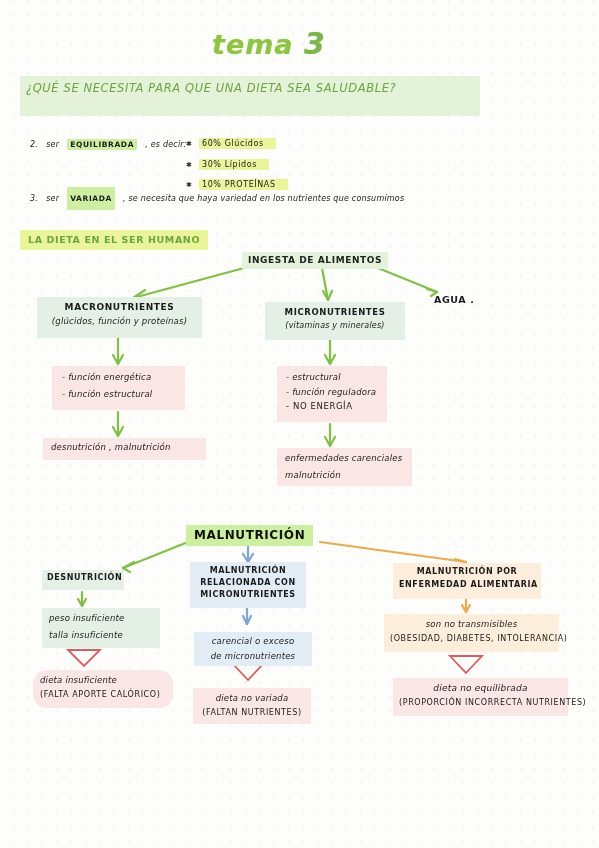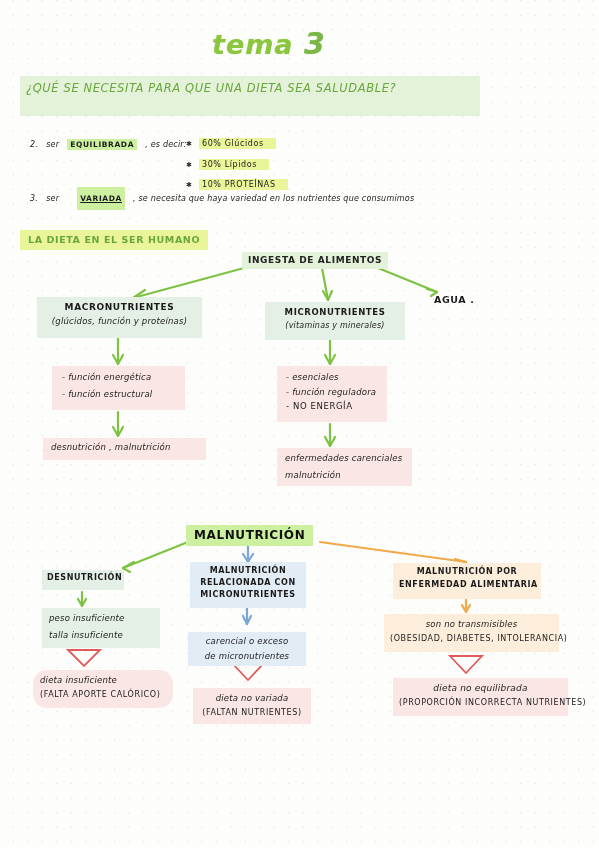--- a/index.html
+++ b/index.html
@@ -158,21 +158,21 @@
     <span class="txt hl-yellow caps" style="font-size:8px;padding:1px 12px 1px 3px;margin-left:2px;">30% Lípidos</span>
   </div>
   <div class="node" style="left:186px;top:172px;">
     <span class="txt bullet" style="font-size:7px;">✱</span>
     <span class="txt hl-yellow caps" style="font-size:8px;padding:1px 12px 1px 3px;margin-left:2px;">10% PROTEÍNAS</span>
   </div>
 
   <div class="node" style="left:30px;top:186px;">
     <span class="txt hand" style="font-size:8px;">3.</span>
     <span class="txt hand" style="font-size:8px;margin-left:3px;">ser</span>
-    <span class="txt hl-green-strong caps" style="font-size:7.5px;font-weight:bold;padding:7px 3px;margin-left:13px;text-decoration:underline;">VARIADA</span>
+    <span class="txt hl-green-strong caps" style="font-size:7.5px;font-weight:bold;padding:7px 3px;margin-left:3px;">VARIADA</span>
     <span class="txt hand" style="font-size:8px;margin-left:3px;">, se necesita que haya variedad en los nutrientes que consumimos</span>
   </div>
 
   <div class="node hl-yellow txt caps greenhead" style="left:20px;top:230px;font-size:9.5px;font-weight:bold;padding:4px 8px;">LA DIETA EN EL SER HUMANO</div>
 
   <div class="node hl-green txt caps" style="left:242px;top:252px;font-size:9px;font-weight:bold;padding:3px 6px;color:#222;">INGESTA DE ALIMENTOS</div>
 
   <div class="node box-green" style="left:37px;top:297px;width:165px;height:41px;padding:5px 1px;">
     <div class="txt caps" style="font-size:9px;font-weight:bold;text-align:center;">MACRONUTRIENTES</div>
     <div class="txt hand" style="font-size:8.5px;text-align:center;margin-top:3px;">(glúcidos, función y proteínas)</div>
@@ -188,21 +188,21 @@
   <div class="node box-pink" style="left:52px;top:366px;width:133px;height:44px;padding:6px 10px;">
     <div class="txt hand" style="font-size:8.5px;">- función energética</div>
     <div class="txt hand" style="font-size:8.5px;margin-top:6px;">- función estructural</div>
   </div>
 
   <div class="node box-pink" style="left:43px;top:438px;width:163px;height:22px;padding:4px 8px;">
     <div class="txt hand" style="font-size:8.5px;">desnutrición , malnutrición</div>
   </div>
 
   <div class="node box-pink" style="left:277px;top:366px;width:110px;height:56px;padding:6px 9px;">
-    <div class="txt hand" style="font-size:8.5px;">- esenciales</div>
+    <div class="txt hand" style="font-size:8.5px;">- estructural</div>
     <div class="txt hand" style="font-size:8.5px;margin-top:4px;">- función reguladora</div>
     <div class="txt caps" style="font-size:8.5px;margin-top:4px;">- NO ENERGÍA</div>
   </div>
 
   <div class="node box-pink" style="left:277px;top:448px;width:135px;height:38px;padding:5px 8px;">
     <div class="txt hand" style="font-size:8.5px;">enfermedades carenciales</div>
     <div class="txt hand" style="font-size:8.5px;margin-top:6px;">malnutrición</div>
   </div>
 
   <div class="node hl-green-strong txt caps" style="left:186px;top:525px;font-size:12px;font-weight:bold;padding:3px 8px;color:#111;">MALNUTRICIÓN</div>
@@ -217,21 +217,21 @@
   <div class="node box-pink" style="left:33px;top:670px;width:140px;height:38px;padding:5px 7px;border-radius:14px;">
     <div class="txt hand" style="font-size:8.5px;">dieta insuficiente</div>
     <div class="txt caps" style="font-size:8px;margin-top:4px;">(FALTA APORTE CALÓRICO)</div>
   </div>
 
   <div class="node box-blue" style="left:190px;top:562px;width:116px;height:46px;padding:4px 6px;">
     <div class="txt caps" style="font-size:8px;font-weight:bold;text-align:center;">MALNUTRICIÓN</div>
     <div class="txt caps" style="font-size:8px;font-weight:bold;text-align:center;margin-top:2px;">RELACIONADA CON</div>
     <div class="txt caps" style="font-size:8px;font-weight:bold;text-align:center;margin-top:2px;">MICRONUTRIENTES</div>
   </div>
-  <div class="node box-blue" style="left:188px;top:632px;width:118px;height:34px;padding:4px 6px;">
+  <div class="node box-blue" style="left:194px;top:632px;width:118px;height:34px;padding:4px 6px;">
     <div class="txt hand" style="font-size:8.5px;text-align:center;">carencial o exceso</div>
     <div class="txt hand" style="font-size:8.5px;text-align:center;margin-top:4px;">de micronutrientes</div>
   </div>
   <div class="node box-pink" style="left:193px;top:688px;width:118px;height:36px;padding:5px 6px;">
     <div class="txt hand" style="font-size:8.5px;text-align:center;">dieta no variada</div>
     <div class="txt caps" style="font-size:8px;text-align:center;margin-top:4px;">(FALTAN NUTRIENTES)</div>
   </div>
 
   <div class="node box-orange" style="left:393px;top:563px;width:148px;height:36px;padding:4px 6px;">
     <div class="txt caps" style="font-size:8px;font-weight:bold;text-align:center;">MALNUTRICIÓN POR</div>

